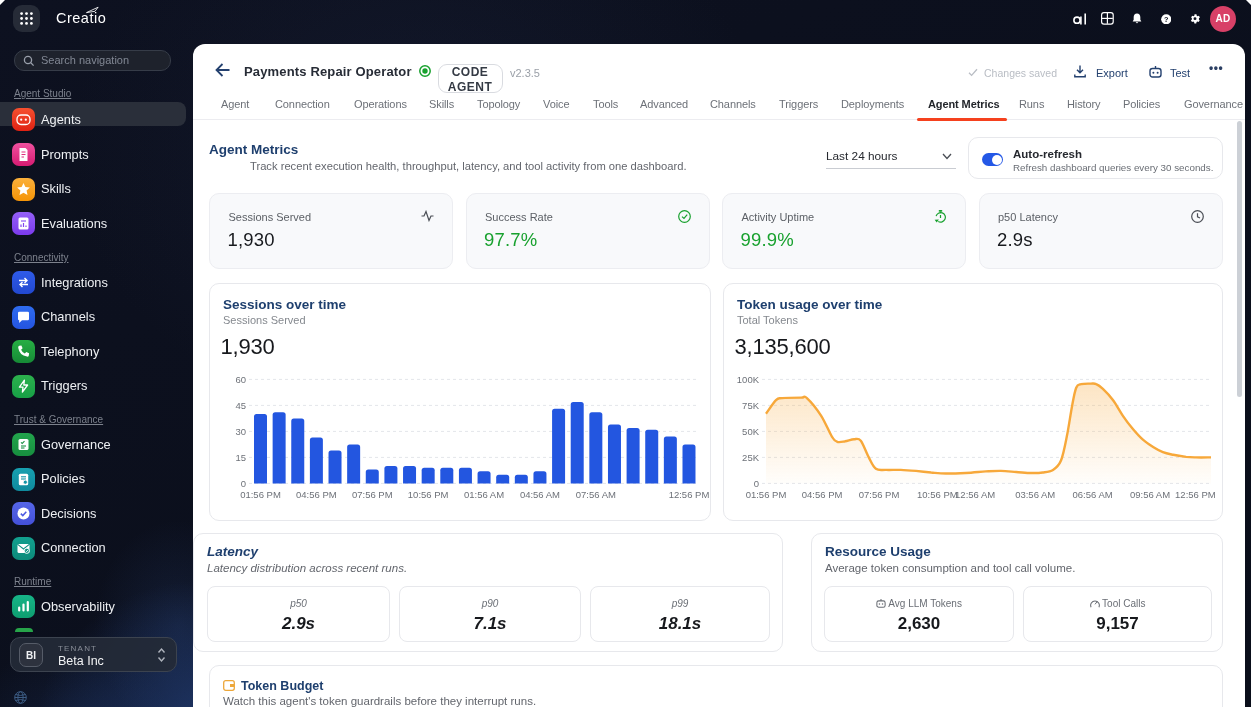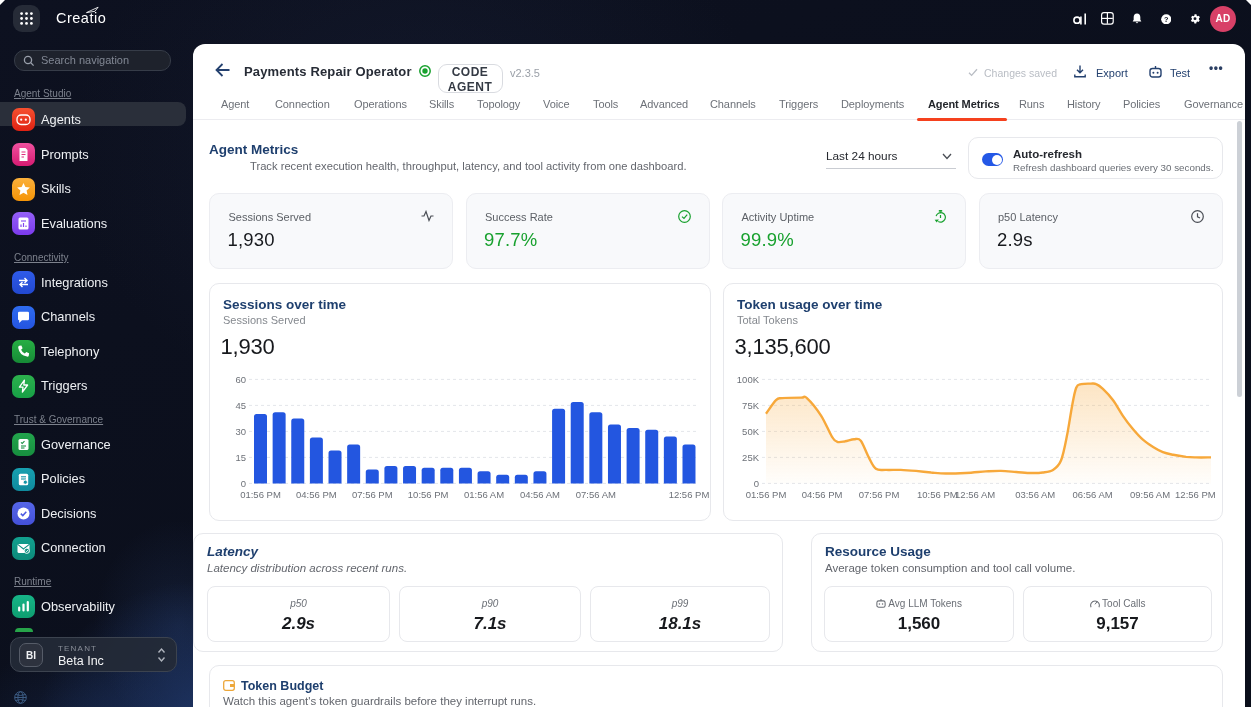--- a/index.html
+++ b/index.html
@@ -504,21 +504,21 @@
     <div class="card" style="left:618px; top:489px; width:412px; height:119px;">
       <div class="t1">Resource Usage</div>
       <div class="t2" style="top:28px; font-size:11.5px; color:#63666d;">Average token consumption and tool call volume.</div>
       <div class="scard" style="left:12px; top:52px; width:190px; height:56px;">
           <div class="sl"><svg width="10" height="9" viewBox="0 0 13 12" style="vertical-align:-1px;">
               <rect x="1" y="2.5" width="11" height="8.5" rx="2.5" fill="none" stroke="#6a6e75" stroke-width="1.4"></rect>
               <line x1="6.5" y1="0" x2="6.5" y2="2.5" stroke="#6a6e75" stroke-width="1.4"></line>
               <circle cx="4.4" cy="6.7" r="1" fill="#6a6e75"></circle>
               <circle cx="8.6" cy="6.7" r="1" fill="#6a6e75"></circle>
             </svg> Avg LLM Tokens</div>
-          <div class="sv">1,560</div>
+          <div class="sv">2,630</div>
         </div>
       <div class="scard" style="left:211px; top:52px; width:189px; height:56px;">
           <div class="sl"><svg width="10" height="9" viewBox="0 0 12 11" style="vertical-align:-1px;">
               <path d="M1.2 10 a5.3 5.3 0 1 1 9.6 0" fill="none" stroke="#6a6e75" stroke-width="1.3"></path>
               <line x1="6" y1="6.5" x2="8.6" y2="3.2" stroke="#6a6e75" stroke-width="1.2"></line>
             </svg> Tool Calls</div>
           <div class="sv">9,157</div>
         </div>
     </div>
 

